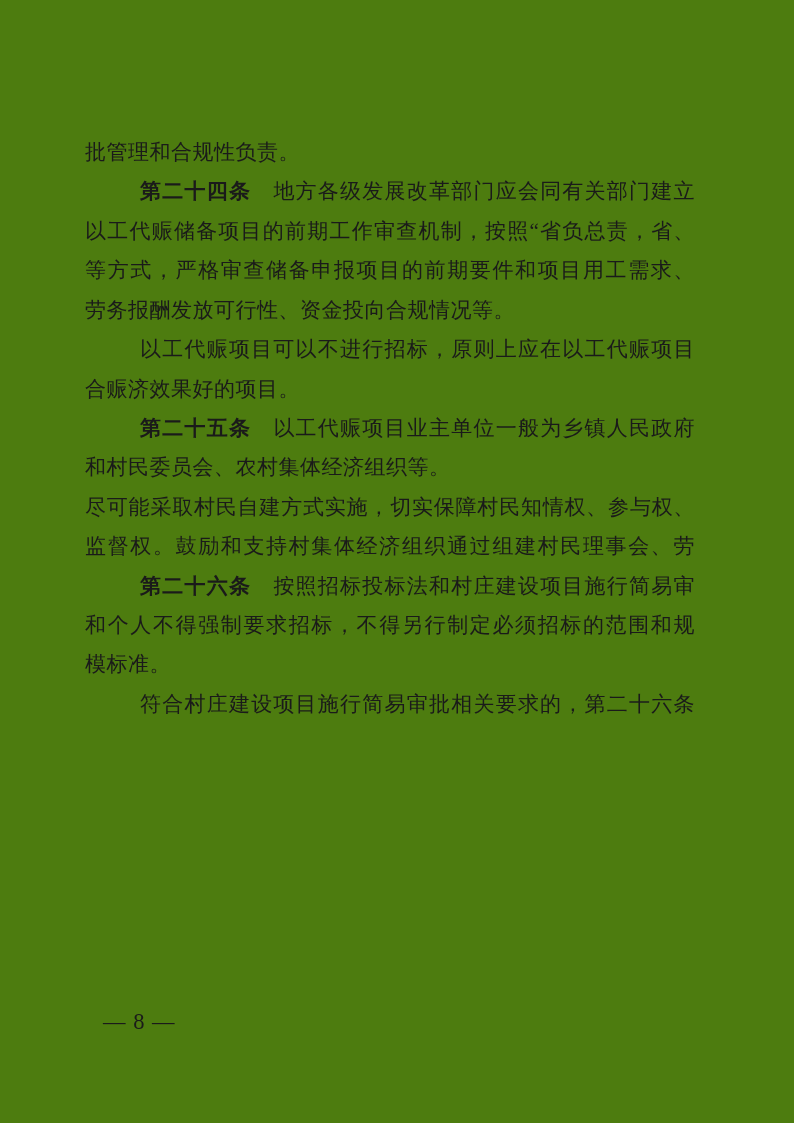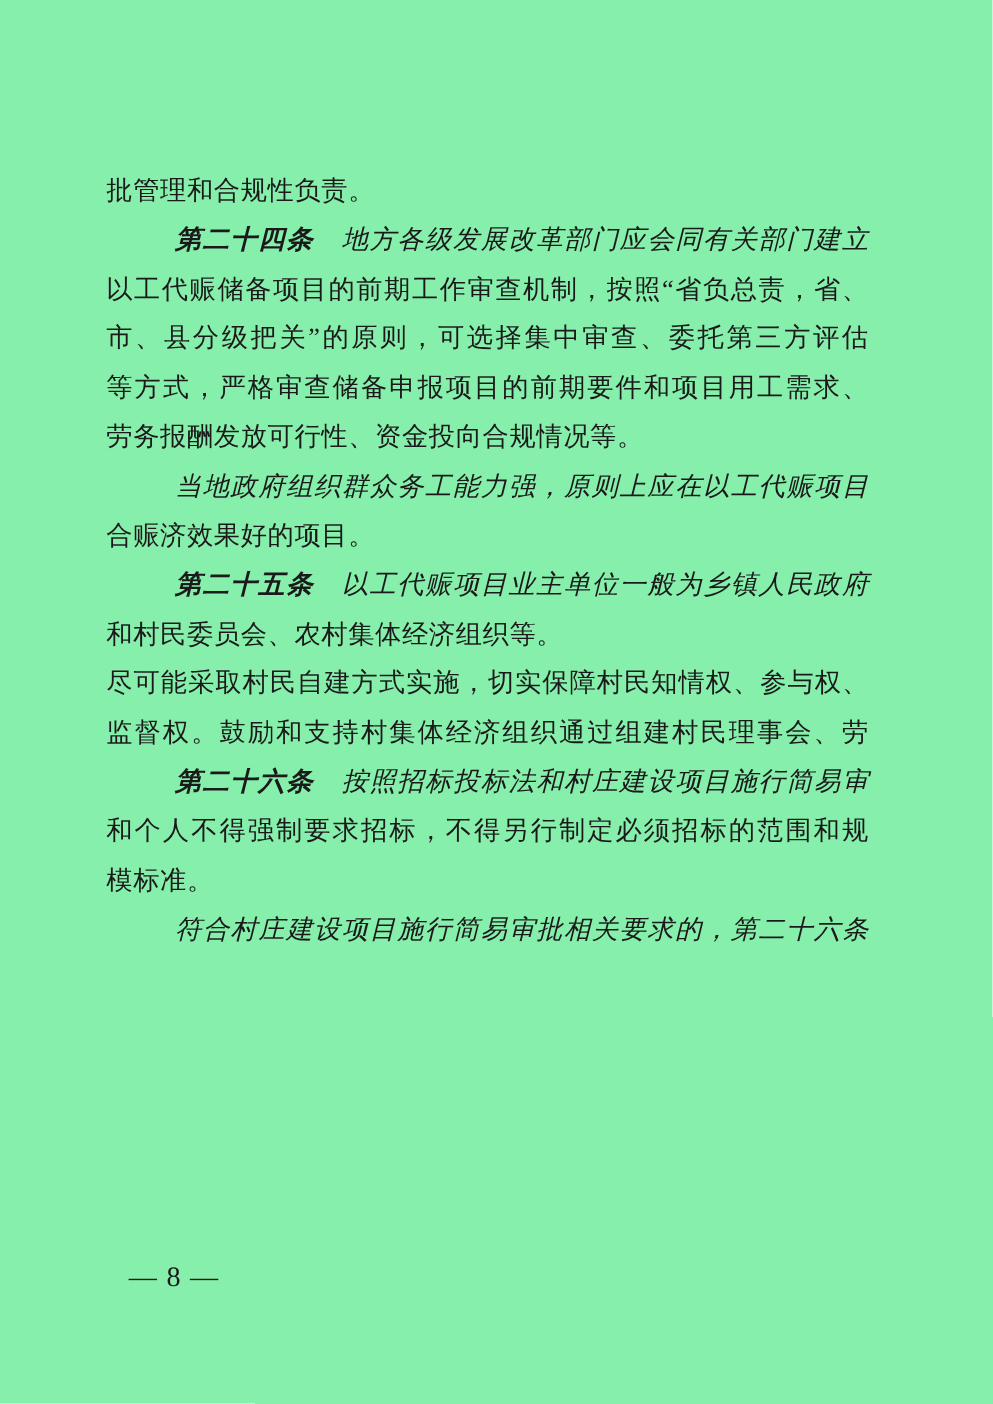--- a/index.html
+++ b/index.html
@@ -4,21 +4,21 @@
 <style>
   html, body {
     margin: 0;
     padding: 0;
     background: #ffffff;
   }
   .page {
     position: relative;
     width: 794px;
     height: 1123px;
-    background: #86efac;
+    background: #4d7c0f;
     overflow: hidden;
     font-family: "Liberation Serif", "DejaVu Serif", serif;
     color: #1a1a1a;
   }
   .text-block {
     position: absolute;
     left: 85px;
     top: 133px;
     width: 610px;
   }
@@ -29,21 +29,20 @@
     letter-spacing: 0.5px;
     text-align: justify;
     text-align-last: justify;
     overflow: visible;
   }
   .line.end {
     text-align-last: left;
   }
   .line.indent {
     text-indent: 55px;
-    font-style: italic;
   }
   .article-num {
     font-weight: bold;
   }
   .footer {
     position: absolute;
     left: 103px;
     top: 1004px;
     height: 36px;
     line-height: 36px;
@@ -54,24 +53,23 @@
   }
 </style>
 </head>
 <body>
 
 <div class="page">
   <div class="text-block" id="text-block">
       <div class="line end">批管理和合规性负责。</div>
       <div class="line indent"><span class="article-num">第二十四条</span>　地方各级发展改革部门应会同有关部门建立</div>
       <div class="line">以工代赈储备项目的前期工作审查机制，按照“省负总责，省、</div>
-      <div class="line">市、县分级把关”的原则，可选择集中审查、委托第三方评估</div>
       <div class="line">等方式，严格审查储备申报项目的前期要件和项目用工需求、</div>
       <div class="line end">劳务报酬发放可行性、资金投向合规情况等。</div>
-      <div class="line indent">当地政府组织群众务工能力强，原则上应在以工代赈项目</div>
+      <div class="line indent">以工代赈项目可以不进行招标，原则上应在以工代赈项目</div>
       <div class="line end">合赈济效果好的项目。</div>
       <div class="line indent"><span class="article-num">第二十五条</span>　以工代赈项目业主单位一般为乡镇人民政府</div>
       <div class="line end">和村民委员会、农村集体经济组织等。</div>
       <div class="line">尽可能采取村民自建方式实施，切实保障村民知情权、参与权、</div>
       <div class="line">监督权。鼓励和支持村集体经济组织通过组建村民理事会、劳</div>
       <div class="line indent"><span class="article-num">第二十六条</span>　按照招标投标法和村庄建设项目施行简易审</div>
       <div class="line">和个人不得强制要求招标，不得另行制定必须招标的范围和规</div>
       <div class="line end">模标准。</div>
       <div class="line indent">符合村庄建设项目施行简易审批相关要求的，第二十六条</div>
     </div>

